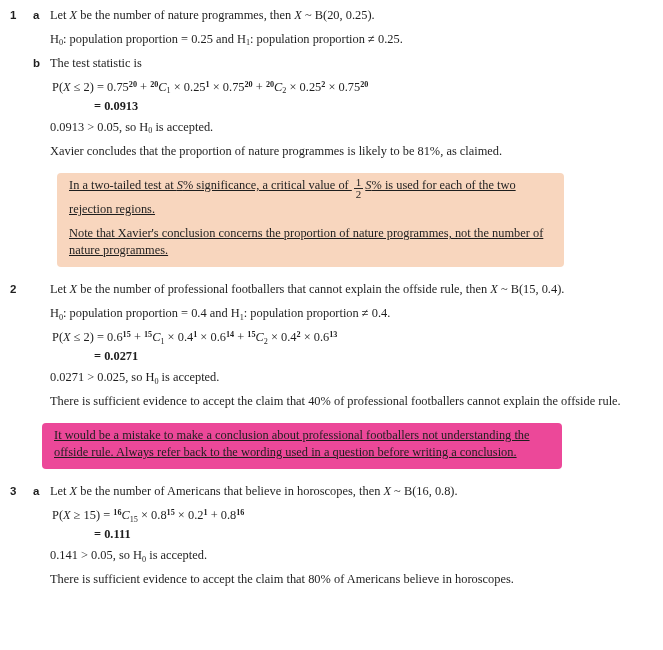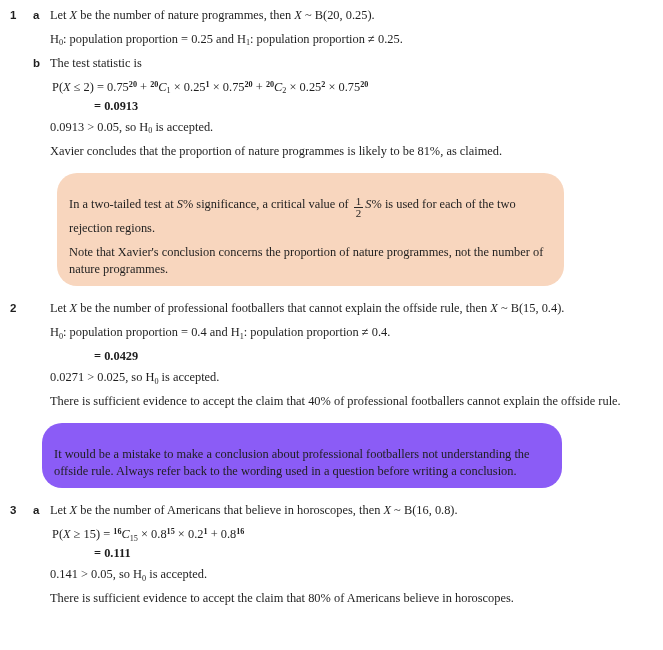--- a/index.html
+++ b/index.html
@@ -37,24 +37,25 @@
   i { font-style: italic; }
 
   .frac {
     display: inline-block; vertical-align: -0.85em; text-align: center;
     line-height: 1.05; font-size: 0.88em; margin: 0 2px;
   }
   .frac .fn { display: block; padding: 0 2px; border-bottom: 1px solid #2a2a2a; }
   .frac .fd { display: block; padding: 0 2px; }
 
   .callout {
-    border-radius: 20px;
-    padding: 20px 14px 7px 12px;
+    border-radius: 4px;
+    padding: 1px 14px 7px 12px;
     margin: 14px 0 15px 47px;
     width: 481px;
+    text-decoration: underline;
   }
   .callout.c2 { margin-left: 28px; width: 494px; }
   .callout p { margin: 3px 0 8px 0; line-height: 16.5px; }
   .callout p:last-child { margin-bottom: 2px; }
 </style>
 </head>
 <body>
 
 <main class="page">
 
@@ -79,25 +80,26 @@
       <p>Note that Xavier's conclusion concerns the proportion of nature programmes, not the number of nature programmes.</p>
     </aside>
   </section>
 
   <section>
     <div class="row">
       <span class="qnum">2</span>
       <p class="line">Let <i>X</i> be the number of professional footballers that cannot explain the offside rule, then <i>X</i> ~ B(15, 0.4).</p>
     </div>
     <p class="line">H<sub>0</sub>: population proportion = 0.4 and H<sub>1</sub>: population proportion ≠ 0.4.</p>
-    <p class="line math eqcont">= 0.0429</p>
+    <p class="line math">P(<i>X</i> ≤ 2) = 0.6<sup>15</sup> + <sup>15</sup><i>C</i><sub>1</sub> × 0.4<sup>1</sup> × 0.6<sup>14</sup> + <sup>15</sup><i>C</i><sub>2</sub> × 0.4<sup>2</sup> × 0.6<sup>13</sup></p>
+    <p class="line math eqcont">= 0.0271</p>
     <p class="line">0.0271 &gt; 0.025, so H<sub>0</sub> is accepted.</p>
     <p class="line">There is sufficient evidence to accept the claim that 40% of professional footballers cannot explain the offside rule.</p>
 
-    <aside class="callout c2" style="background: #8b5cf6; margin-left: 32px;">
+    <aside class="callout c2" style="background: #ec4899; margin-left: 32px;">
       <p>It would be a mistake to make a conclusion about professional footballers not understanding the offside rule. Always refer back to the wording used in a question before writing a conclusion.</p>
     </aside>
   </section>
 
   <section>
     <div class="row">
       <span class="qnum">3</span>
       <span class="qletter">a</span>
       <p class="line">Let <i>X</i> be the number of Americans that believe in horoscopes, then <i>X</i> ~ B(16, 0.8).</p>
     </div>

